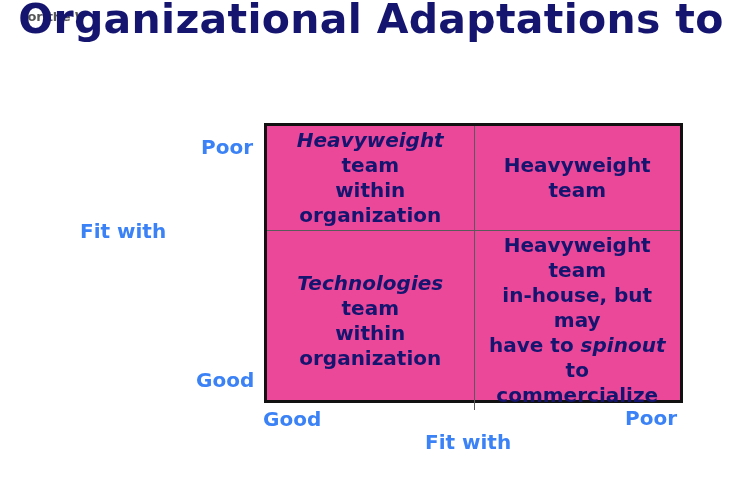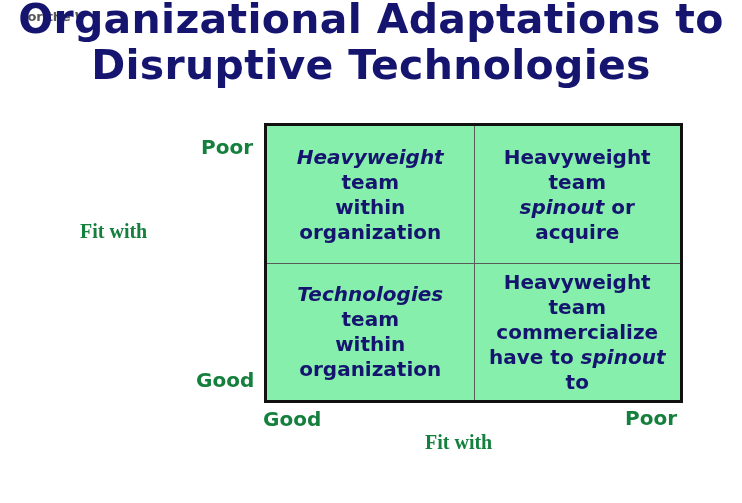--- a/index.html
+++ b/index.html
@@ -55,21 +55,21 @@
     position: absolute;
     left: 264px;
     top: 123px;
     width: 419px;
     height: 280px;
     border: 3px solid #111111;
     box-sizing: border-box;
     display: grid;
     grid-template-columns: 1fr 1fr;
     grid-template-rows: 1fr 1fr;
-    background: #86efac;
+    background: #ec4899;
   }
   .cell {
     display: flex;
     align-items: center;
     justify-content: center;
     box-sizing: border-box;
     text-align: center;
     font-family: "DejaVu Sans", "Liberation Sans", sans-serif;
     font-weight: bold;
     font-size: 20px;
@@ -82,69 +82,68 @@
   .cell .txt { display: block; }
   .cell i { font-style: italic; }
 
   
   .axis-text {
     position: absolute;
     font-family: "DejaVu Sans", "Liberation Sans", sans-serif;
     font-weight: bold;
     font-size: 20px;
     line-height: 25px;
-    color: #15803d;
+    color: #3b82f6;
     white-space: nowrap;
   }
   #y-top-label    { left: 201px; top: 135px; }
   #y-bottom-label { left: 196px; top: 368px; }
   #y-axis-title   { left: 80px;  top: 219px; }
   #x-left-label   { left: 263px; top: 407px; }
   #x-right-label  { left: 625px; top: 406px; }
   #x-axis-title   { left: 425px; top: 430px; }
-  .axis-text .aline { display: block; font-family: Liberation Serif, serif; }
+  .axis-text .aline { display: block; }
 </style>
 </head>
 <body>
 
 <div id="logo-fragment">for the World</div>
 
 <div id="slide-title">
   <span class="tline">Organizational Adaptations to</span>
-  <span class="tline">Disruptive Technologies</span>
 </div>
 
 <div id="matrix">
 
   <div class="cell col-left row-top">
     <span>
       <span class="txt"><i>Heavyweight</i><span> team</span></span>
       <span class="txt">within organization</span>
     </span>
   </div>
 
   <div class="cell col-right row-top">
     <span>
       <span class="txt">Heavyweight team</span>
-      <span class="txt"><i>spinout</i><span> or acquire</span></span>
     </span>
   </div>
 
   <div class="cell col-left row-bottom">
     <span>
       <span class="txt"><i>Technologies</i><span> team</span></span>
       <span class="txt">within organization</span>
     </span>
   </div>
 
   <div class="cell col-right row-bottom">
     <span>
       <span class="txt">Heavyweight team</span>
+      <span class="txt">in-house, but may</span>
+      <span class="txt"><span>have to </span><i>spinout</i><span> to</span></span>
       <span class="txt">commercialize</span>
-      <span class="txt"><span>have to </span><i>spinout</i><span> to</span></span>
     </span>
   </div>
 
 </div>
 
 <div class="axis-text" id="y-top-label">Poor</div>
 
 <div class="axis-text" id="y-bottom-label">Good</div>
 
 <div class="axis-text" id="y-axis-title">

